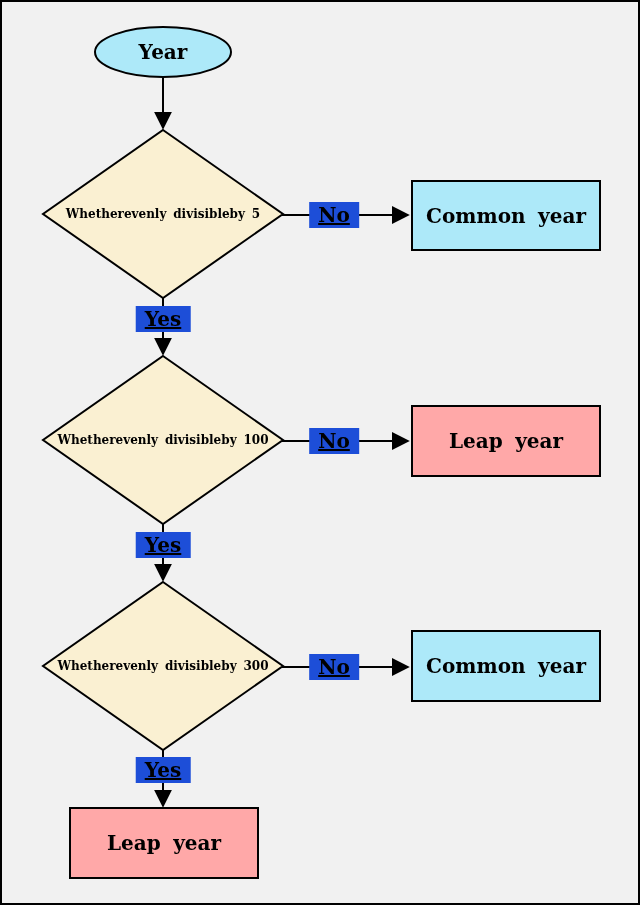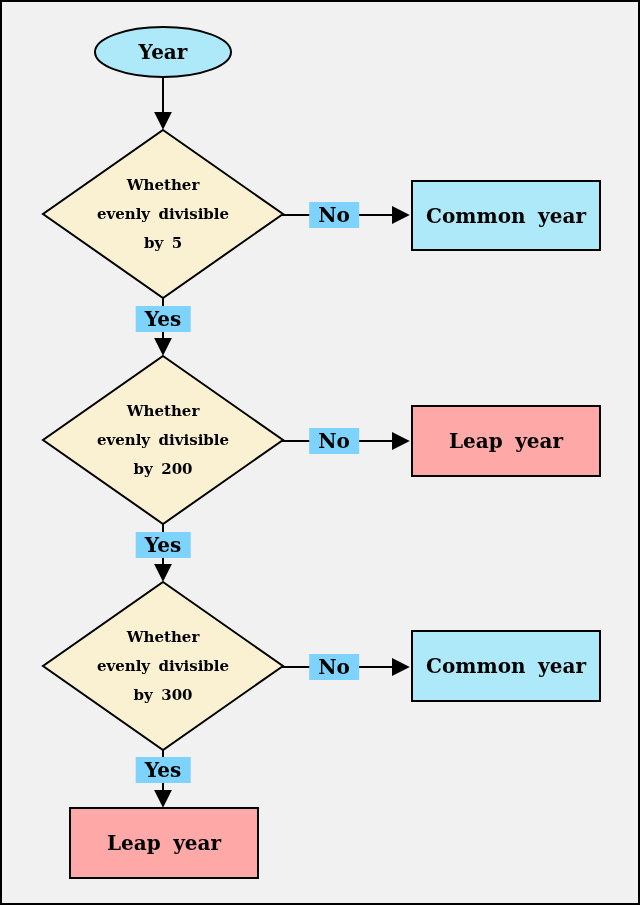--- a/index.html
+++ b/index.html
@@ -18,29 +18,30 @@
   svg.shapes{position:absolute;left:0;top:0;}
   .lbl{
     position:absolute;
     display:flex;align-items:center;justify-content:center;
     text-align:center;
     color:#000;font-weight:bold;
     white-space:nowrap;
   }
   .node-lbl{font-size:20px;word-spacing:0.28em;}
   .diamond-lbl{
-    font-size:15px;line-height:29px;
-    flex-direction:column;word-spacing:0.22em;
+    font-size:12px;line-height:29px;
+    flex-direction:row;word-spacing:0.22em;
   }
   .diamond-lbl span{display:block;}
   .edge-lbl{
     font-size:20px;
-    background:#7dd3fc;
+    background:#1d4ed8;
     padding:1px 9px;
     transform:translate(-50%,-50%);
+    text-decoration:underline;
   }
 </style>
 </head>
 <body>
 
 <div class="stage">
 
   <svg class="shapes" width="640" height="905" viewBox="0 0 640 905">
     <defs>
       <marker id="arrow" viewBox="0 0 10 10" refX="9" refY="5" markerWidth="9" markerHeight="9" orient="auto-start-reverse">
@@ -72,21 +73,21 @@
 
   <div class="lbl diamond-lbl" style="left:43px;top:170px;width:240px;height:88px;">
     <span>Whether</span>
     <span>evenly divisible</span>
     <span>by 5</span>
   </div>
 
   <div class="lbl diamond-lbl" style="left:43px;top:396px;width:240px;height:88px;">
     <span>Whether</span>
     <span>evenly divisible</span>
-    <span>by 200</span>
+    <span>by 100</span>
   </div>
 
   <div class="lbl diamond-lbl" style="left:43px;top:622px;width:240px;height:88px;">
     <span>Whether</span>
     <span>evenly divisible</span>
     <span>by 300</span>
   </div>
 
   <div class="lbl node-lbl" style="left:412px;top:181px;width:188px;height:69px;">Common year</div>
   <div class="lbl node-lbl" style="left:412px;top:406px;width:188px;height:70px;">Leap year</div>

